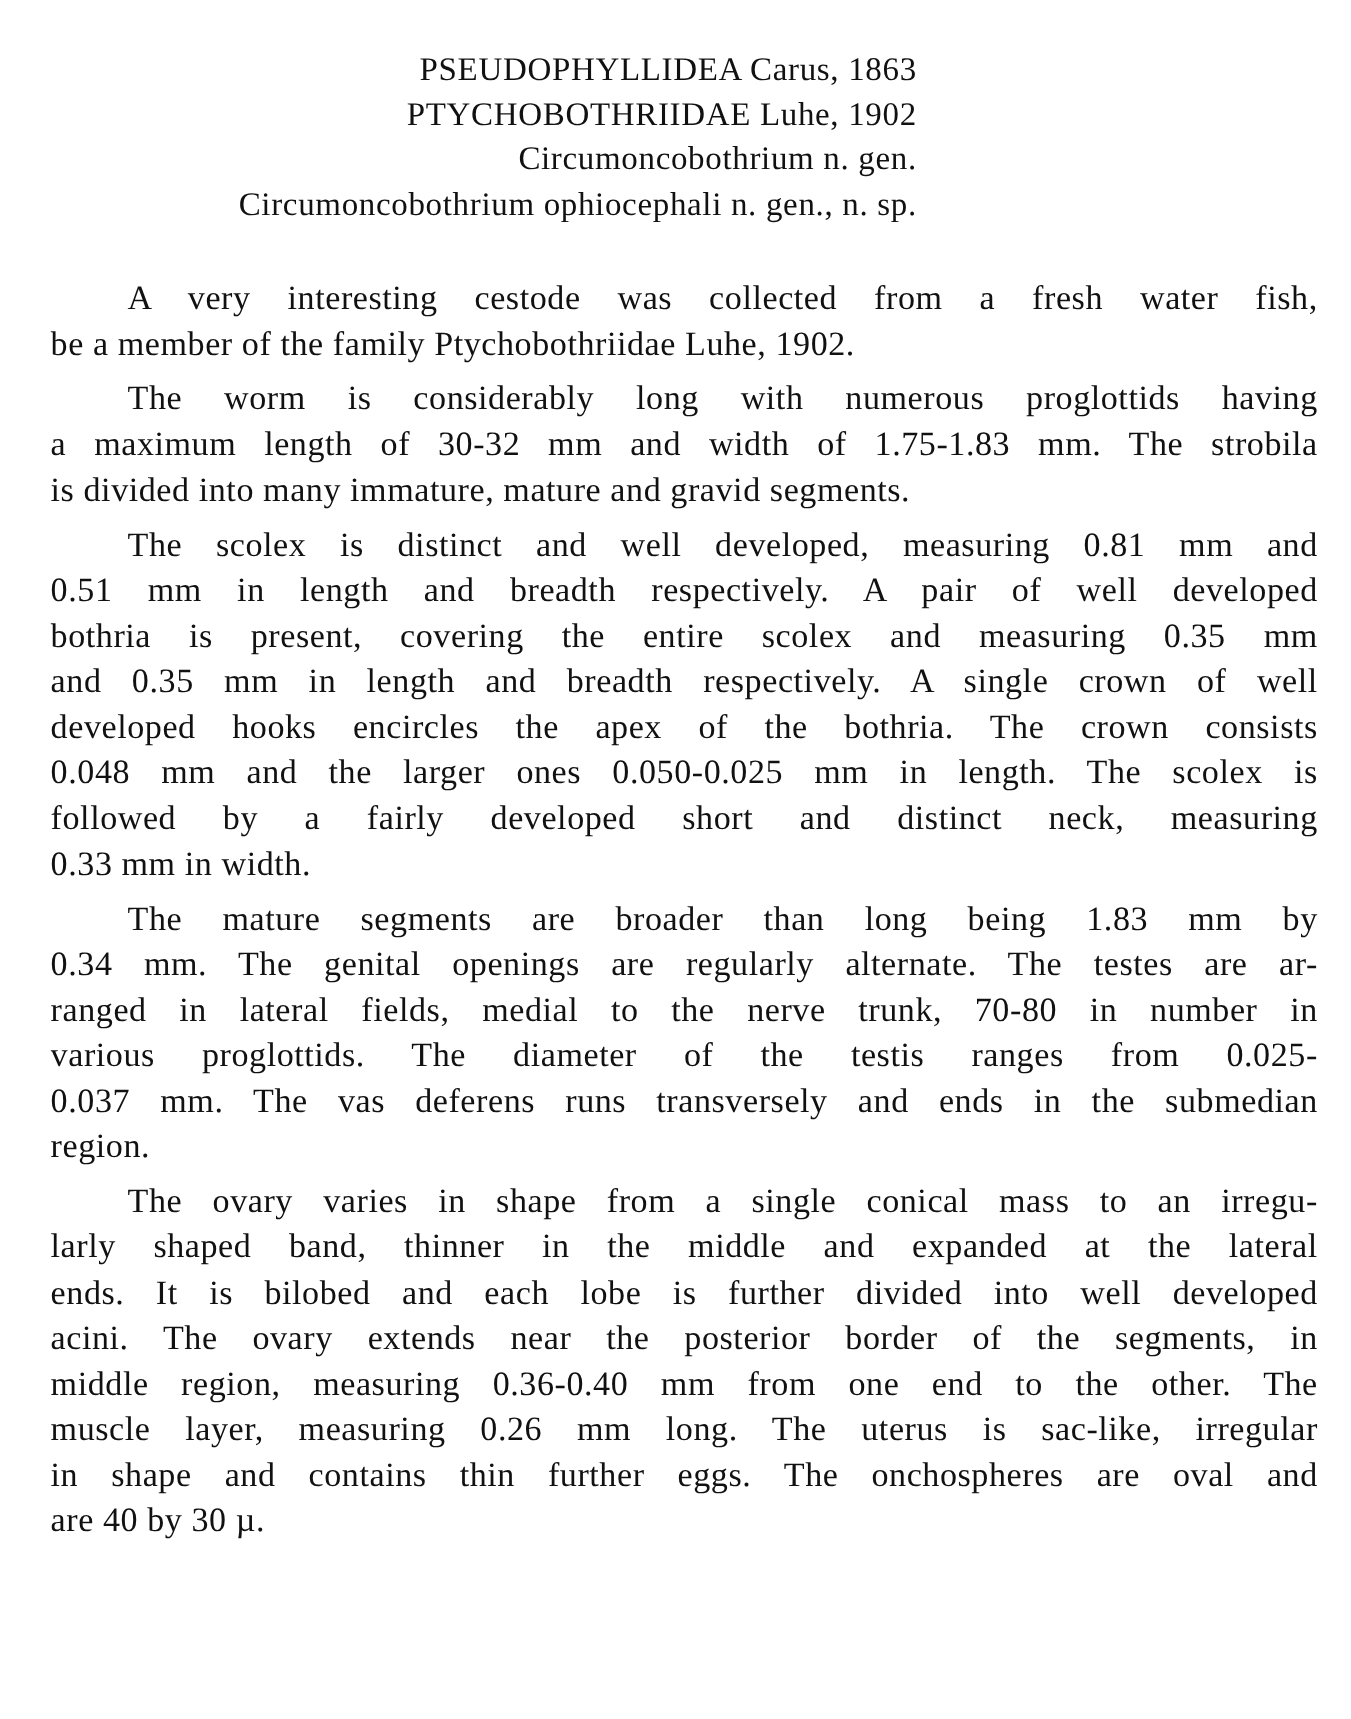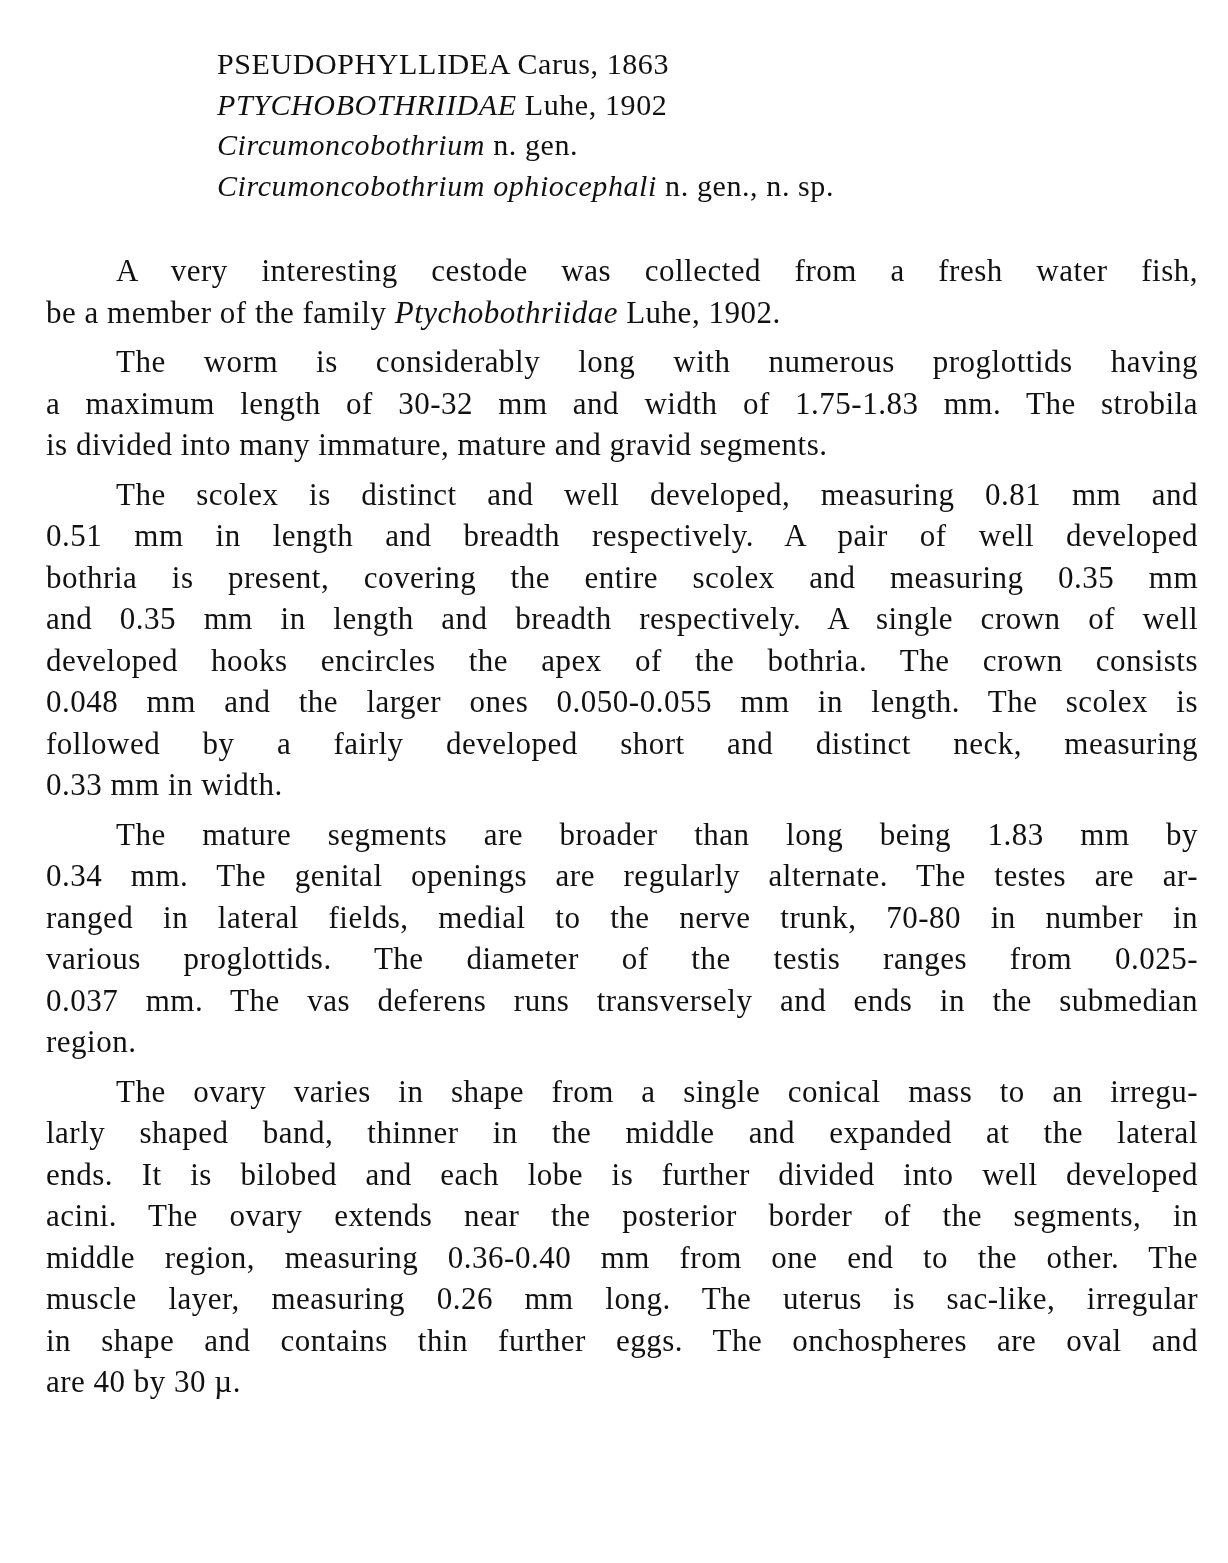--- a/index.html
+++ b/index.html
@@ -25,23 +25,23 @@
     .heading-block {
       position: absolute;
       left: 217px;
       top: 44px;
       font-size: 30px;
       line-height: 40.5px;
       letter-spacing: 0.6px;
     }
     .heading-line {
       white-space: nowrap;
+      text-align: right;
     }
     .it {
-      font-style: italic;
     }
     .body-block {
       position: absolute;
       left: 46px;
       top: 250px;
       width: 1152px;
       font-size: 31px;
       letter-spacing: 0.5px;
     }
     .para {
@@ -103,21 +103,21 @@
         <span class="line"><span>a maximum length of 30-32 mm and width of 1.75-1.83 mm. The strobila</span></span>
         <span class="line last"><span>is divided into many immature, mature and gravid segments.</span></span>
       </div>
       <div class="para-gap"></div>
       <div class="para">
         <span class="line indent"><span>The scolex is distinct and well developed, measuring 0.81 mm and</span></span>
         <span class="line"><span>0.51 mm in length and breadth respectively. A pair of well developed</span></span>
         <span class="line"><span>bothria is present, covering the entire scolex and measuring 0.35 mm</span></span>
         <span class="line"><span>and 0.35 mm in length and breadth respectively. A single crown of well</span></span>
         <span class="line"><span>developed hooks encircles the apex of the bothria. The crown consists</span></span>
-        <span class="line"><span>0.048 mm and the larger ones 0.050-0.055 mm in length. The scolex is</span></span>
+        <span class="line"><span>0.048 mm and the larger ones 0.050-0.025 mm in length. The scolex is</span></span>
         <span class="line"><span>followed by a fairly developed short and distinct neck, measuring</span></span>
         <span class="line last"><span>0.33 mm in width.</span></span>
       </div>
       <div class="para-gap"></div>
       <div class="para">
         <span class="line indent"><span>The mature segments are broader than long being 1.83 mm by</span></span>
         <span class="line"><span>0.34 mm. The genital openings are regularly alternate. The testes are ar-</span></span>
         <span class="line"><span>ranged in lateral fields, medial to the nerve trunk, 70-80 in number in</span></span>
         <span class="line"><span>various proglottids. The diameter of the testis ranges from 0.025-</span></span>
         <span class="line"><span>0.037 mm. The vas deferens runs transversely and ends in the submedian</span></span>

